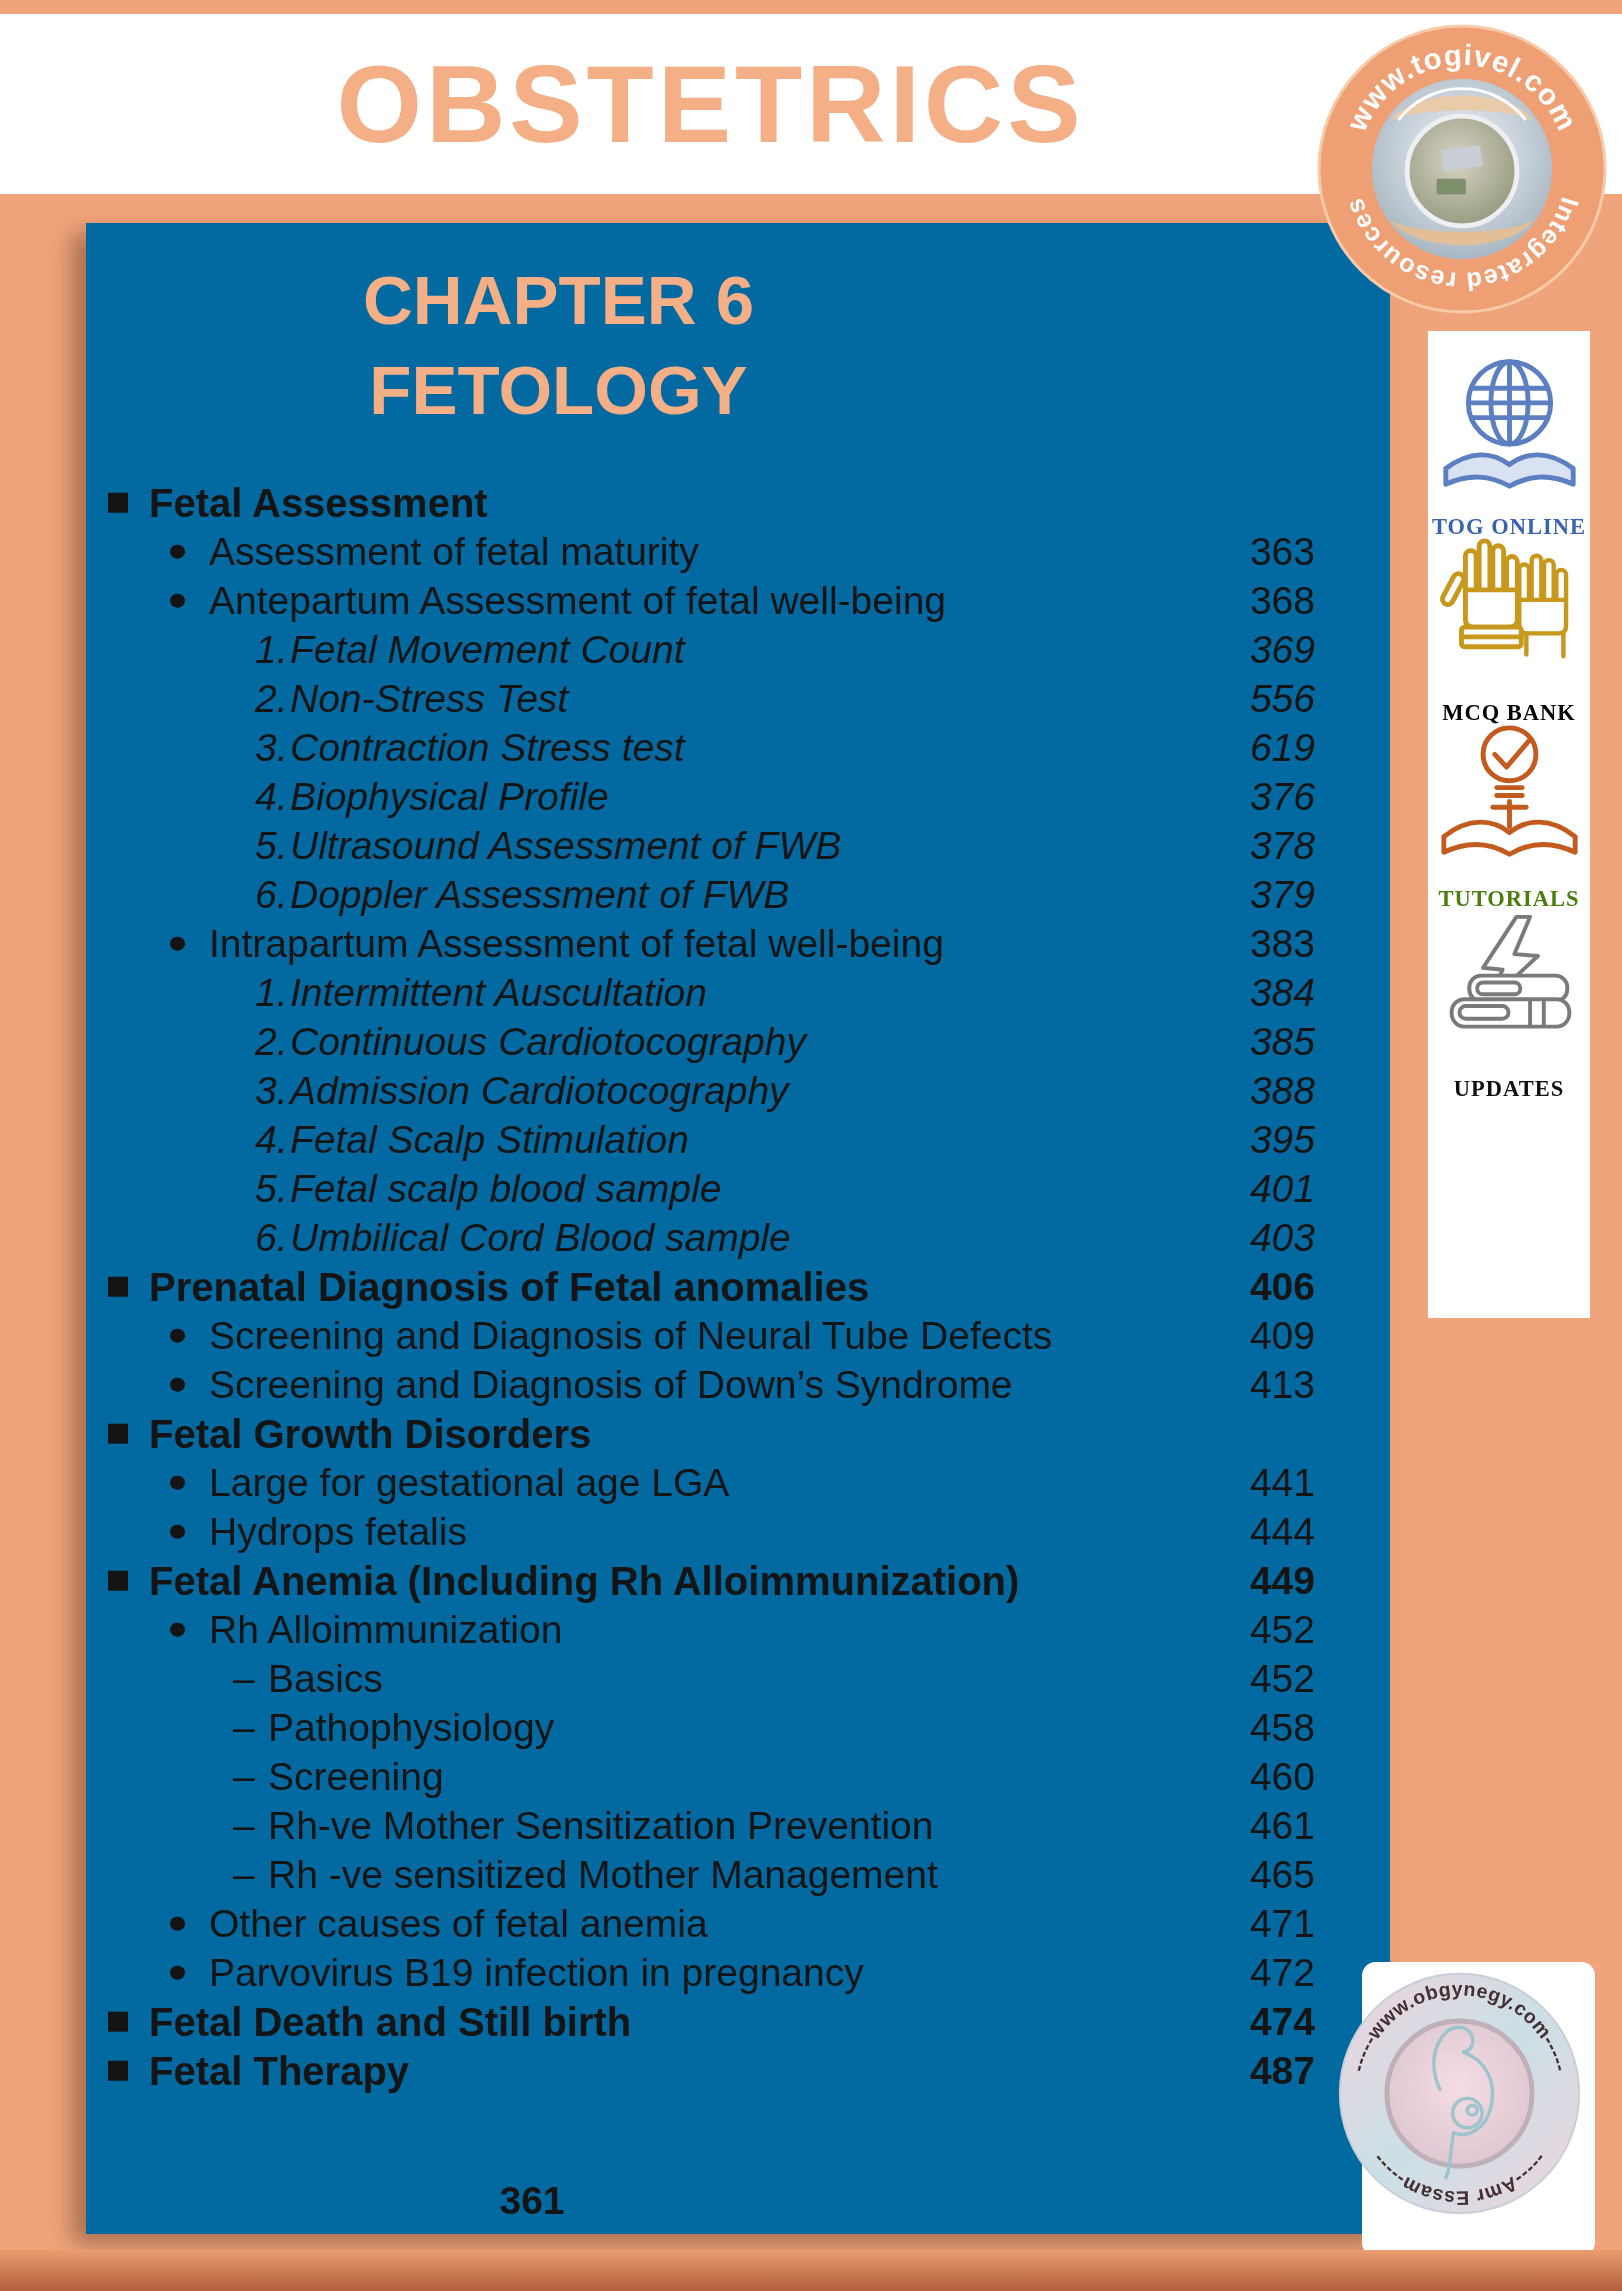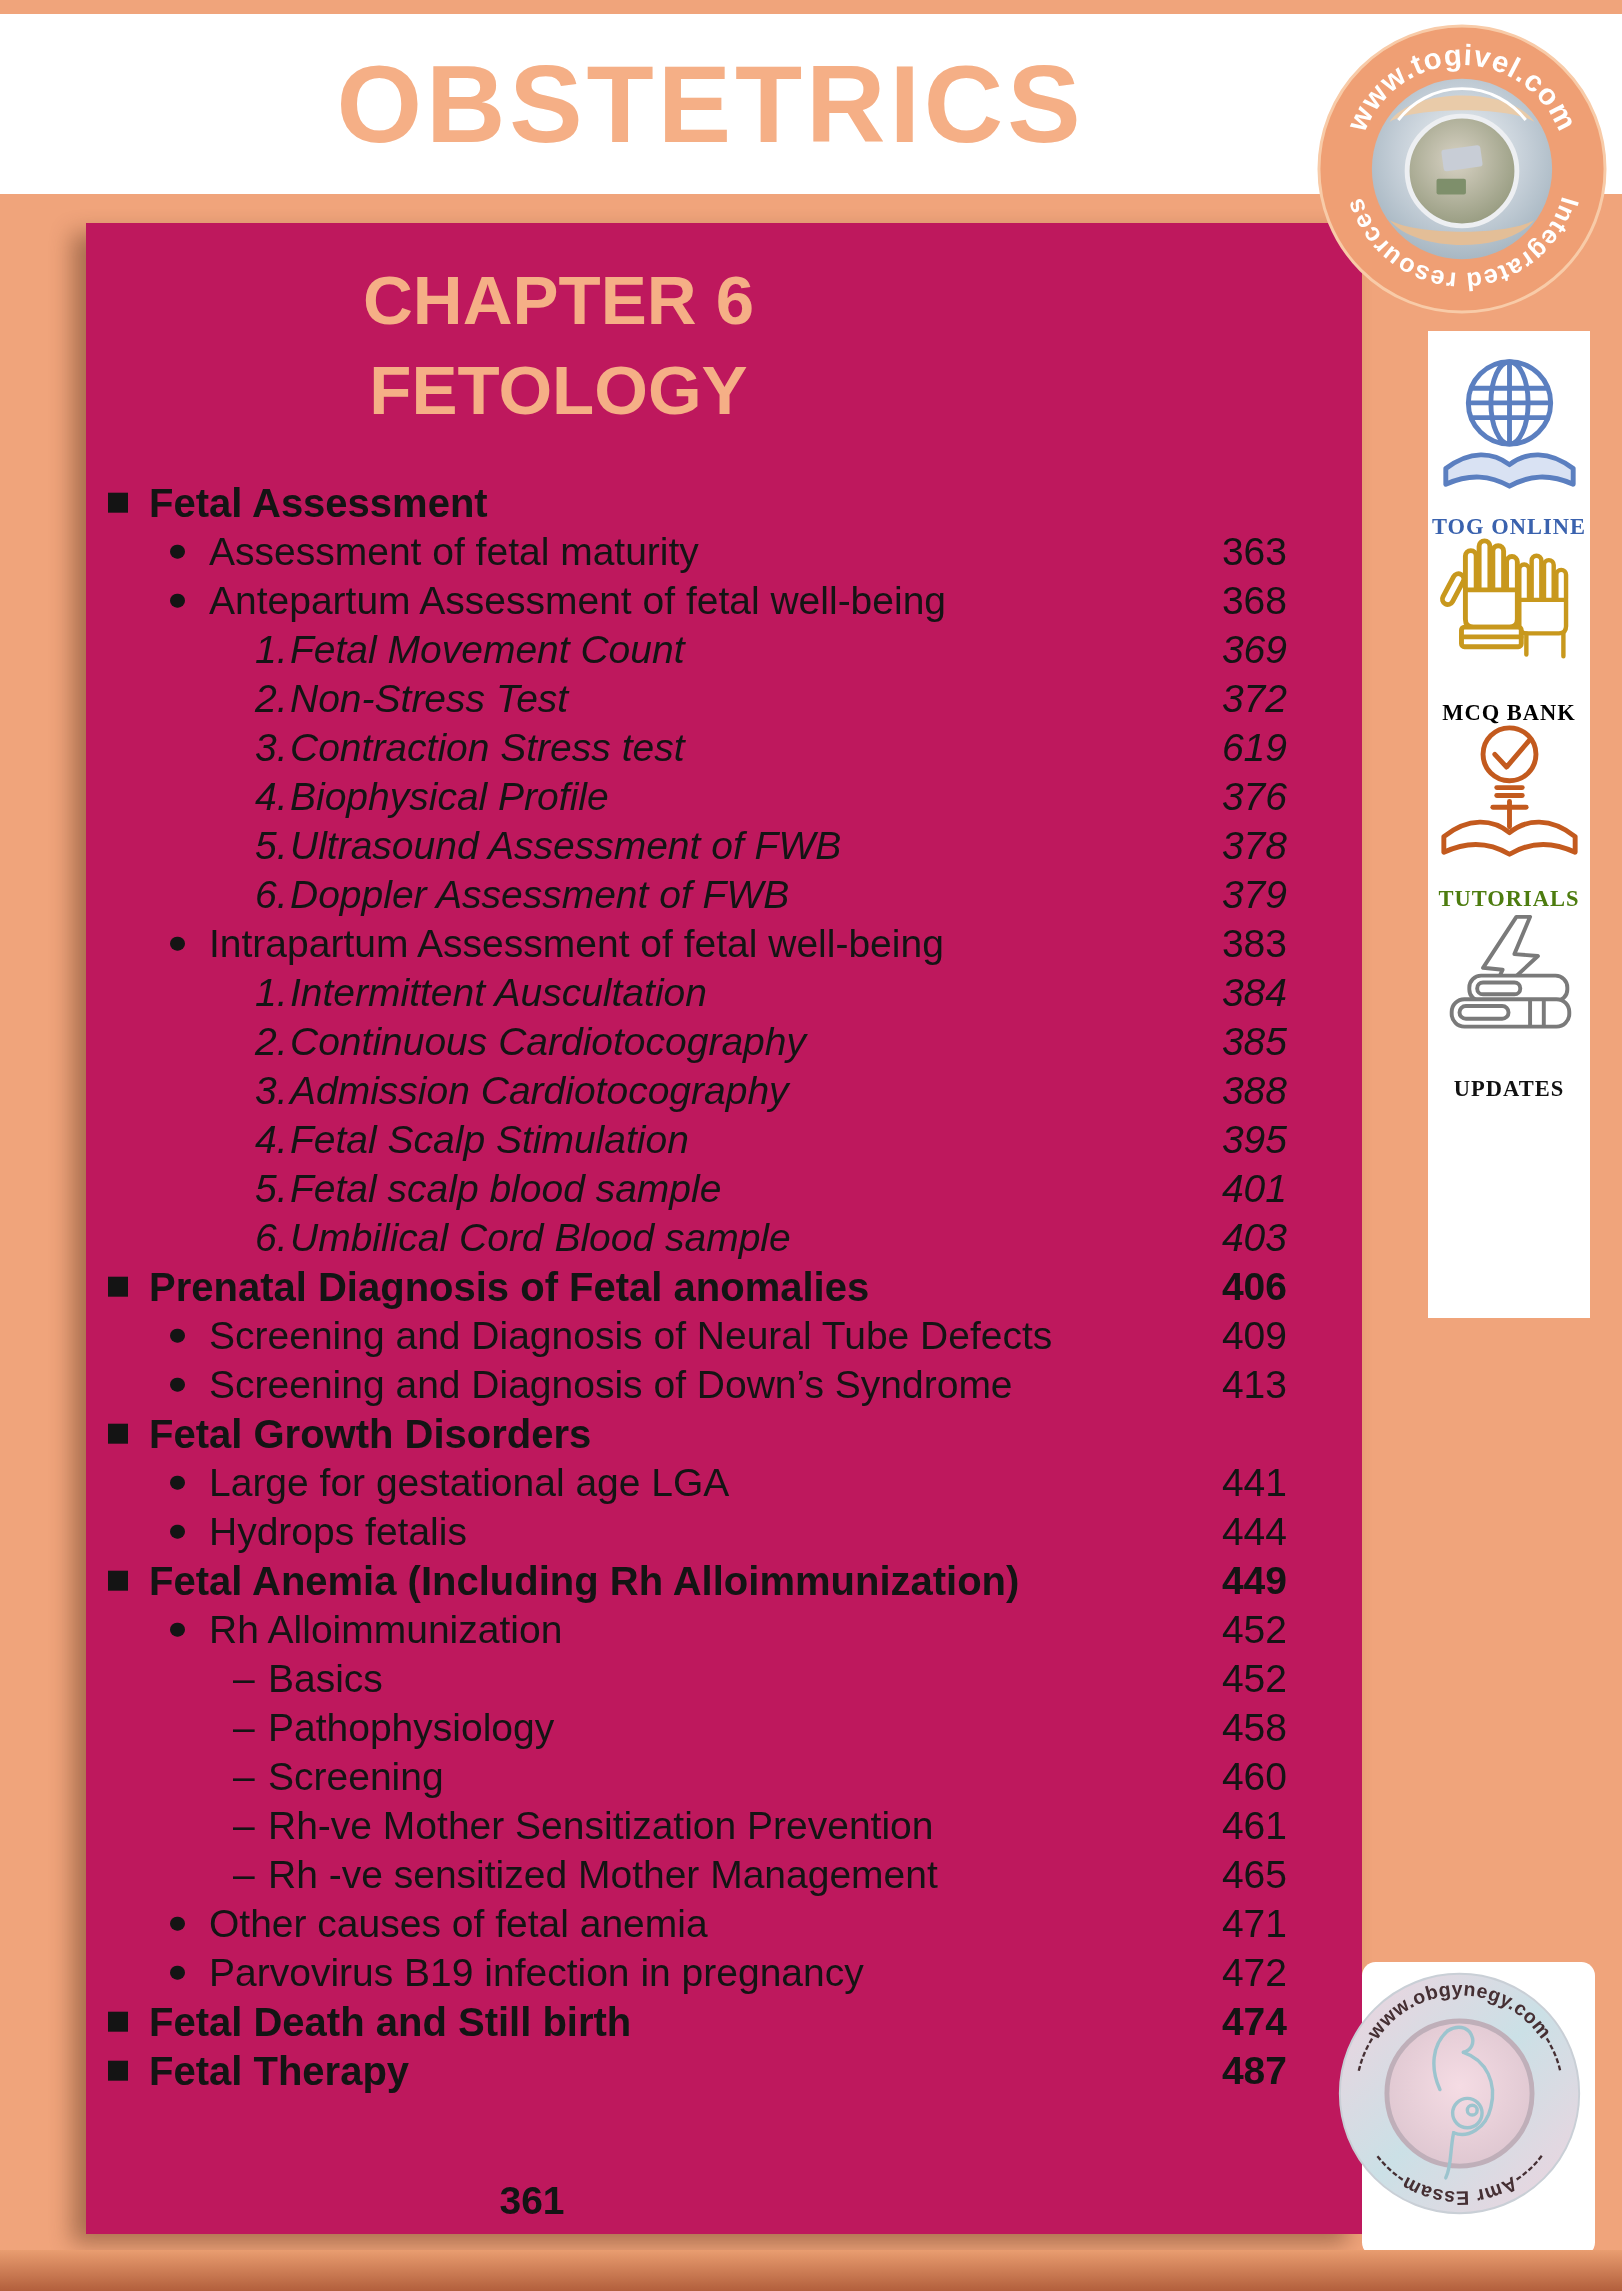--- a/index.html
+++ b/index.html
@@ -16,22 +16,23 @@
   }
   .book-title{
     position:absolute;left:0;top:0;width:1421px;height:180px;
     line-height:180px;text-align:center;
     font-size:110px;font-weight:bold;letter-spacing:3.9px;
     color:#F5AF86;white-space:nowrap;
   }
   
   .card{
     position:absolute;left:86px;top:223px;width:1276px;height:2011px;
-    background:#be185d;
+    background:#0369a1;
     box-shadow:-13.7px 9.8px 21.6px rgba(80,45,25,.45);
+    padding-left:28px;
   }
   .chapter-heading{
     position:absolute;left:0;top:33px;width:945px;
     text-align:center;color:#F5AF86;font-weight:bold;
     font-size:69px;line-height:90px;
   }
   
   .toc{position:absolute;left:0;top:255px;right:0;}
   .row{position:relative;height:49px;color:#141414;text-decoration:underline;}
   .row .text,.row .marker,.row .pg{
@@ -112,21 +113,21 @@
         <span class="pg">368</span>
       </div>
       <div class="row num">
         <span class="marker">1.</span>
         <span class="text">Fetal Movement Count</span>
         <span class="pg">369</span>
       </div>
       <div class="row num">
         <span class="marker">2.</span>
         <span class="text">Non-Stress Test</span>
-        <span class="pg">372</span>
+        <span class="pg">556</span>
       </div>
       <div class="row num">
         <span class="marker">3.</span>
         <span class="text">Contraction Stress test</span>
         <span class="pg">619</span>
       </div>
       <div class="row num">
         <span class="marker">4.</span>
         <span class="text">Biophysical Profile</span>
         <span class="pg">376</span>

